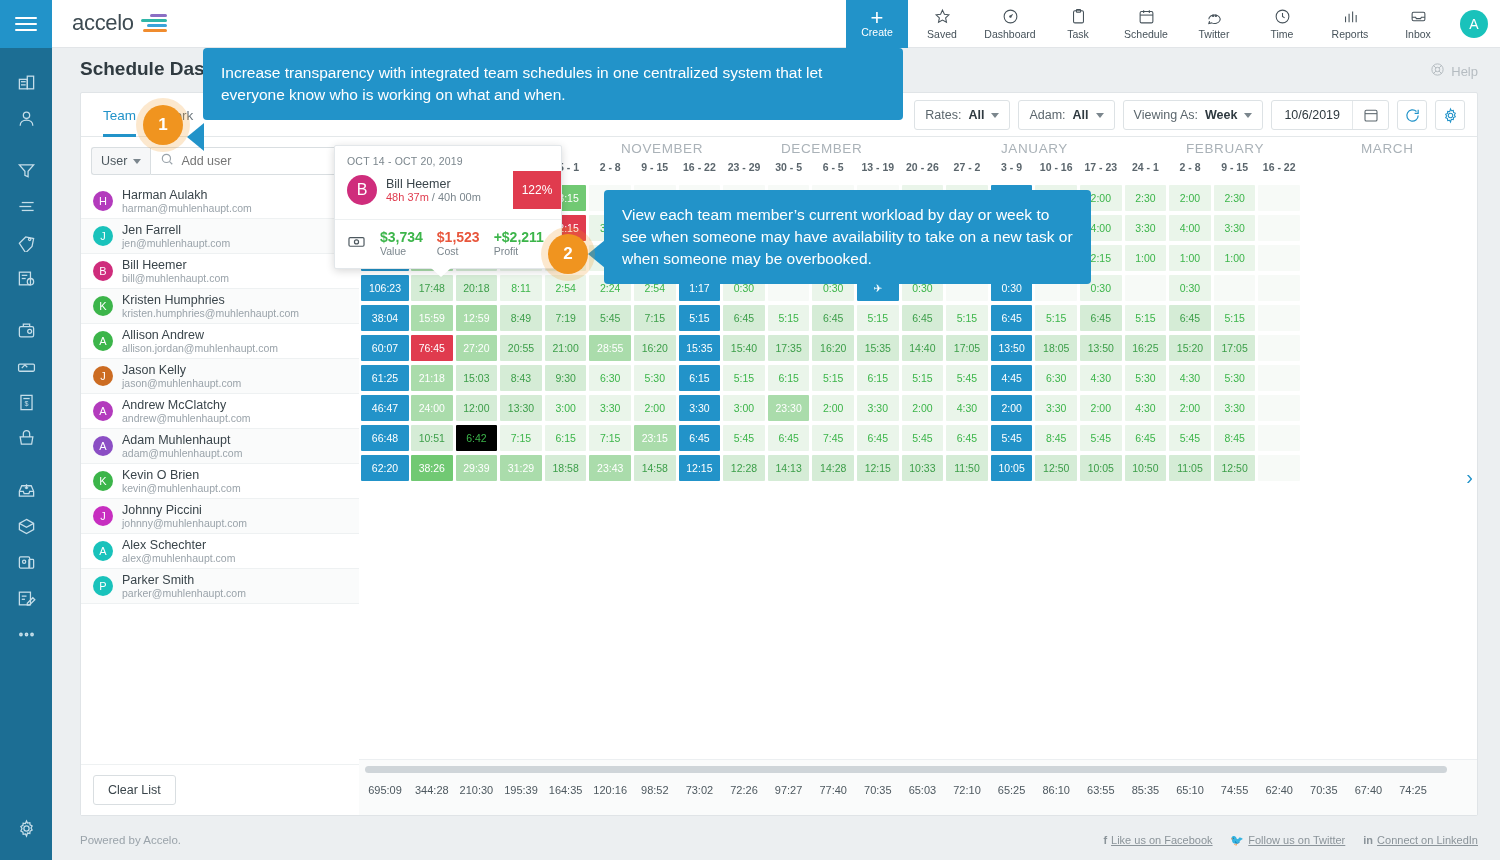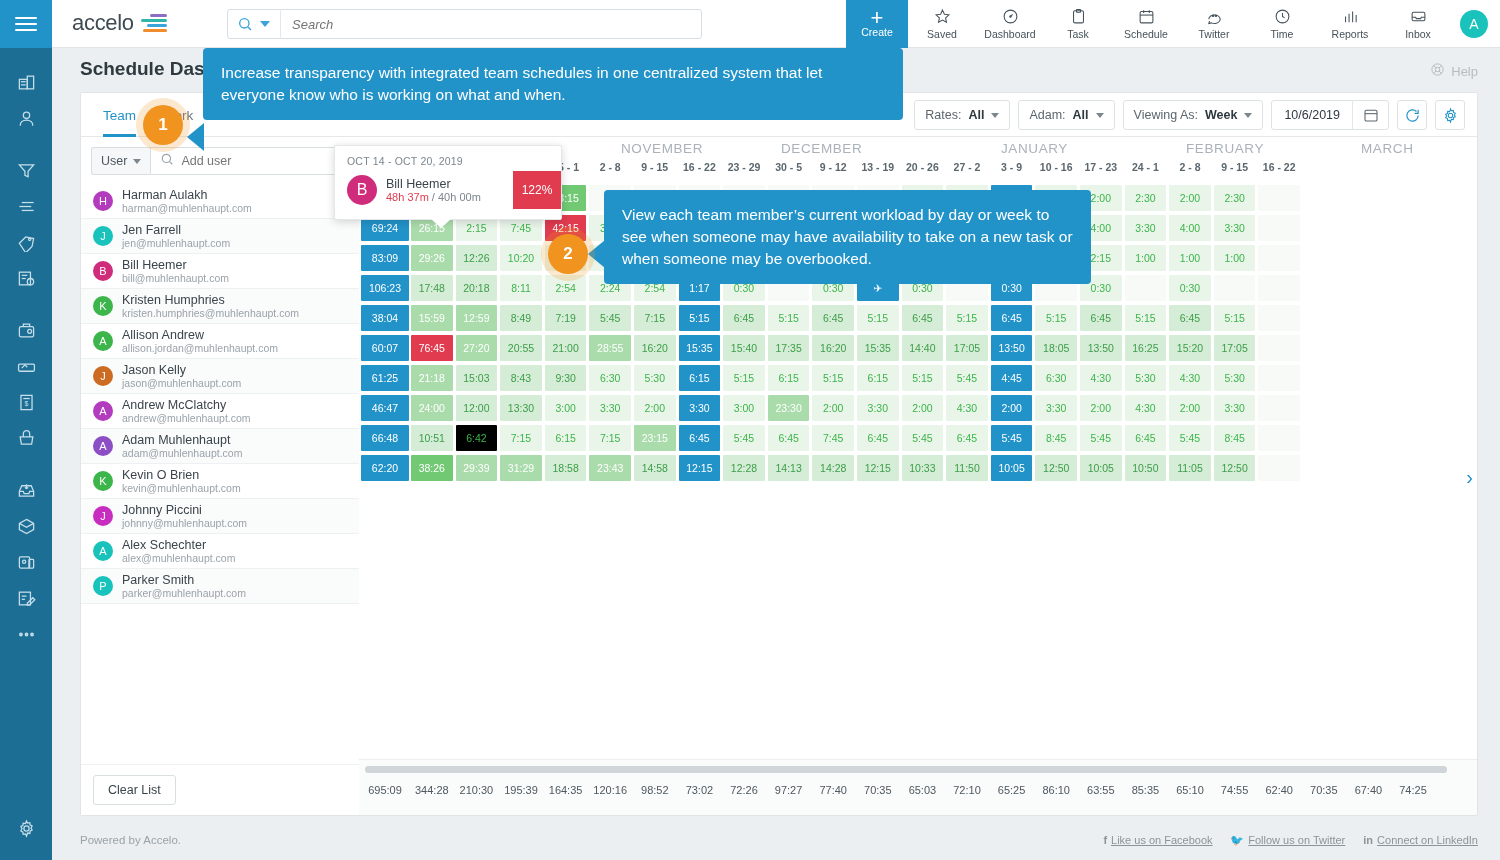--- a/index.html
+++ b/index.html
@@ -367,31 +367,20 @@
     <div class="logo">
       <span class="word">accelo</span>
       <span class="mark">
           <i></i>
           <i></i>
           <i></i>
           <i></i>
         </span>
     </div>
 
-    <div class="searchbox">
-      <span class="mag">
-          <svg viewBox="0 0 24 24" fill="none" stroke="currentColor" stroke-width="2">
-            <circle cx="11" cy="11" r="7"></circle>
-            <line x1="16.5" y1="16.5" x2="21" y2="21"></line>
-          </svg>
-        </span>
-      <span class="caret"></span>
-      <span class="divider"></span>
-      <input placeholder="Search" style="">
-    </div>
 
     <div class="navitems">
       <div class="navitem create">
         <span class="plus">+</span>
         <span>Create</span>
       </div>
       <div class="navitem">
         <span><svg viewBox="0 0 24 24" fill="none" stroke="currentColor" stroke-width="1.5">
               <path d="M12 3l2.7 5.8 6.3.8-4.6 4.3 1.2 6.1L12 17l-5.6 3 1.2-6.1L3 9.6l6.3-.8z"></path>
             </svg></span>
@@ -642,21 +631,21 @@
           <div class="weeks" id="weeks">
               <div class="week-lbl" style="left: 52px; width: 41.6px;">4 - 10</div>
               <div class="week-lbl" style="left: 96.6px; width: 41.6px;">11 - 17</div>
               <div class="week-lbl" style="left: 141.2px; width: 41.6px;">18 - 24</div>
               <div class="week-lbl" style="left: 185.8px; width: 41.6px;">25 - 1</div>
               <div class="week-lbl" style="left: 230.4px; width: 41.6px;">2 - 8</div>
               <div class="week-lbl" style="left: 275px; width: 41.6px;">9 - 15</div>
               <div class="week-lbl" style="left: 319.6px; width: 41.6px;">16 - 22</div>
               <div class="week-lbl" style="left: 364.2px; width: 41.6px;">23 - 29</div>
               <div class="week-lbl" style="left: 408.8px; width: 41.6px;">30 - 5</div>
-              <div class="week-lbl" style="left: 453.4px; width: 41.6px;">9 - 12</div>
+              <div class="week-lbl" style="left: 453.4px; width: 41.6px;">6 - 5</div>
               <div class="week-lbl" style="left: 498px; width: 41.6px;">13 - 19</div>
               <div class="week-lbl" style="left: 542.6px; width: 41.6px;">20 - 26</div>
               <div class="week-lbl" style="left: 587.2px; width: 41.6px;">27 - 2</div>
               <div class="week-lbl" style="left: 631.8px; width: 41.6px;">3 - 9</div>
               <div class="week-lbl" style="left: 676.4px; width: 41.6px;">10 - 16</div>
               <div class="week-lbl" style="left: 721px; width: 41.6px;">17 - 23</div>
               <div class="week-lbl" style="left: 765.6px; width: 41.6px;">24 - 1</div>
               <div class="week-lbl" style="left: 810.2px; width: 41.6px;">2 - 8</div>
               <div class="week-lbl" style="left: 854.8px; width: 41.6px;">9 - 15</div>
               <div class="week-lbl" style="left: 899.4px; width: 41.6px;">16 - 22</div>
@@ -945,20 +934,38 @@
     <div class="prow">
       <div class="pav">B</div>
       <div class="pinfo">
         <div class="pname">Bill Heemer</div>
         <div class="phrs">
           <b>48h 37m</b><span> / </span><span>40h 00m</span>
         </div>
       </div>
       <div class="pct">122%</div>
     </div>
+    <div class="pfoot">
+      <span><svg viewBox="0 0 24 24" fill="none" stroke="currentColor" stroke-width="1.5">
+            <rect x="2.5" y="7" width="19" height="11" rx="1.5"></rect>
+            <circle cx="12" cy="12.5" r="2.6"></circle>
+          </svg></span>
+      <div class="stat value">
+          <div class="sv">$3,734</div>
+          <div class="sl">Value</div>
+        </div>
+      <div class="stat cost">
+          <div class="sv">$1,523</div>
+          <div class="sl">Cost</div>
+        </div>
+      <div class="stat profit">
+          <div class="sv">+$2,211</div>
+          <div class="sl">Profit</div>
+        </div>
+    </div>
   </div>
 
   <div class="callout" id="callout1">
     <div class="tail"></div>
     <span>Increase transparency with integrated team schedules in one centralized system that let everyone know who is working on what and when.</span>
   </div>
   <div class="callout" id="callout2">
     <div class="tail"></div>
     <span>View each team member’s current workload by day or week to see when someone may have availability to take on a new task or when someone may be overbooked.</span>
   </div>

